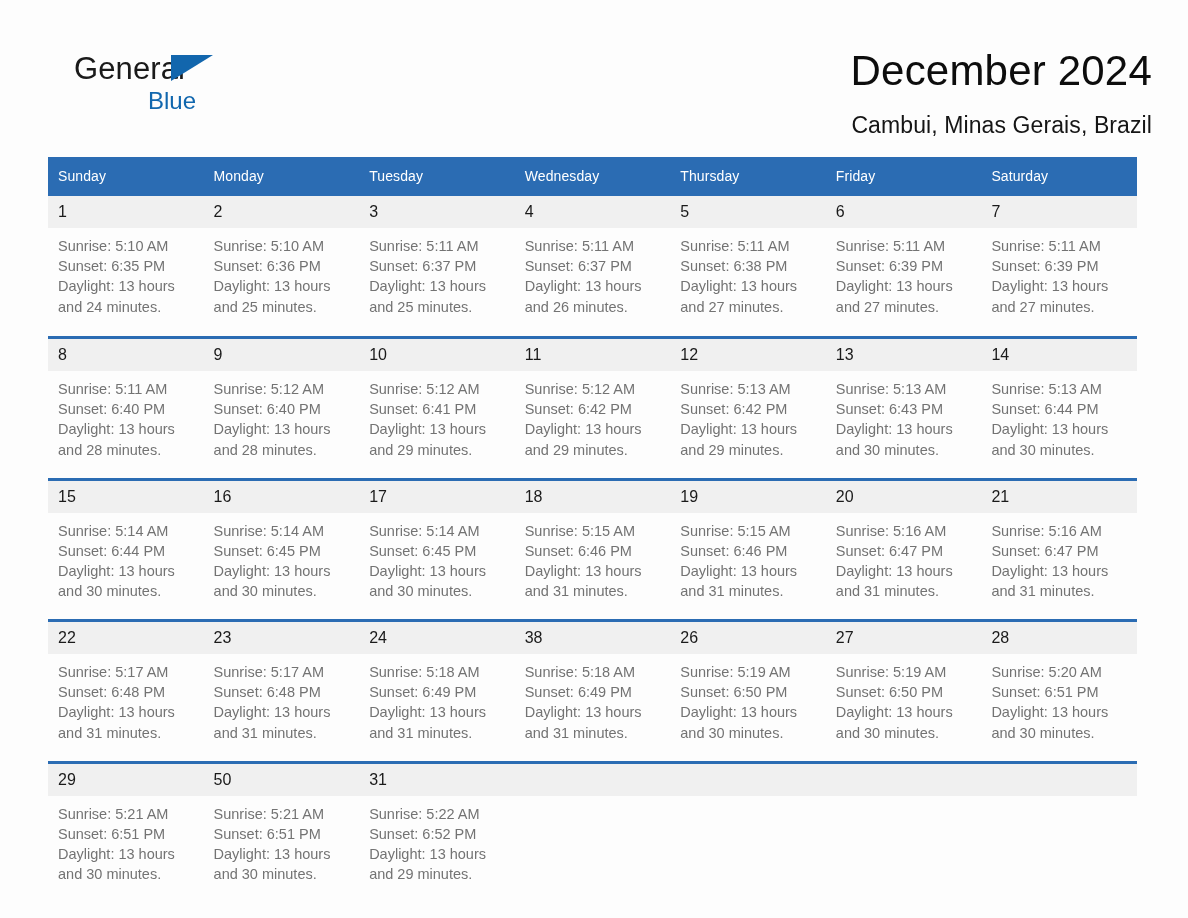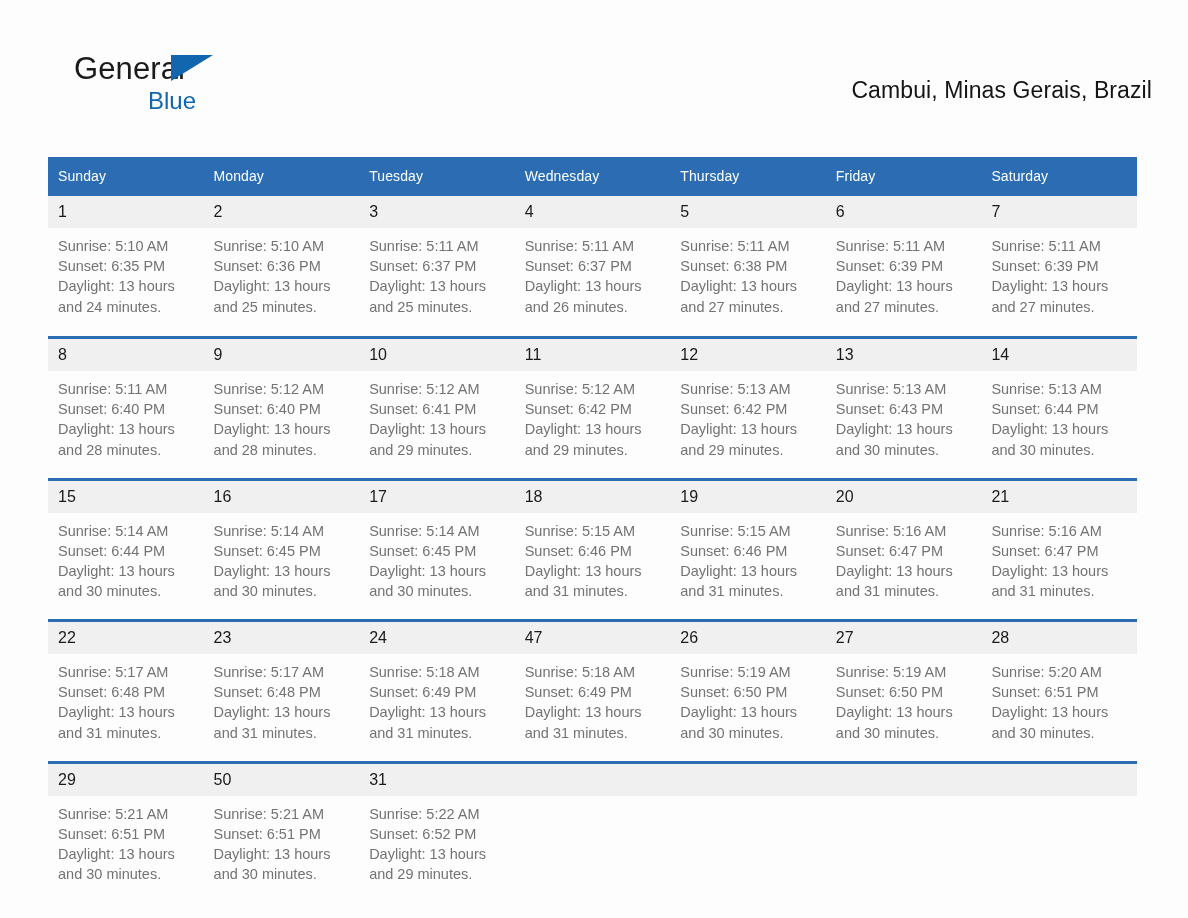--- a/index.html
+++ b/index.html
@@ -76,21 +76,21 @@
     line-height: 50px;
     font-weight: normal;
     color: #0d0d0d;
     margin: 0;
     letter-spacing: .2px;
   }
   .cal-subtitle {
     font-size: 23px;
     line-height: 30px;
     color: #151515;
-    margin: 29px 0 0 0;
+    margin: 14px 0 0 0;
     font-weight: normal;
     letter-spacing: .1px;
   }
 
   
   .calendar {
     position: absolute;
     left: 48px;
     top: 157px;
     width: 1089px;
@@ -160,20 +160,21 @@
 
   <div class="header">
 
     <div class="brand">
       <span class="brand-line1">General</span>
       <span class="brand-triangle"></span>
       <span class="brand-line2">Blue</span>
     </div>
 
     <div class="title-block">
+      <h1 class="cal-title">December 2024</h1>
       <h2 class="cal-subtitle">Cambui, Minas Gerais, Brazil</h2>
     </div>
 
   </div>
 
   <table class="calendar">
     <thead>
       <tr>
         <th>Sunday</th>
         <th>Monday</th>
@@ -411,21 +412,21 @@
           <td class="daycell">
             <div class="daynum">24</div>
             <div class="dayinfo">
               <div>Sunrise: 5:18 AM</div>
               <div>Sunset: 6:49 PM</div>
               <div>Daylight: 13 hours</div>
               <div>and 31 minutes.</div>
             </div>
           </td>
           <td class="daycell">
-            <div class="daynum">47</div>
+            <div class="daynum">38</div>
             <div class="dayinfo">
               <div>Sunrise: 5:18 AM</div>
               <div>Sunset: 6:49 PM</div>
               <div>Daylight: 13 hours</div>
               <div>and 31 minutes.</div>
             </div>
           </td>
           <td class="daycell">
             <div class="daynum">26</div>
             <div class="dayinfo">

